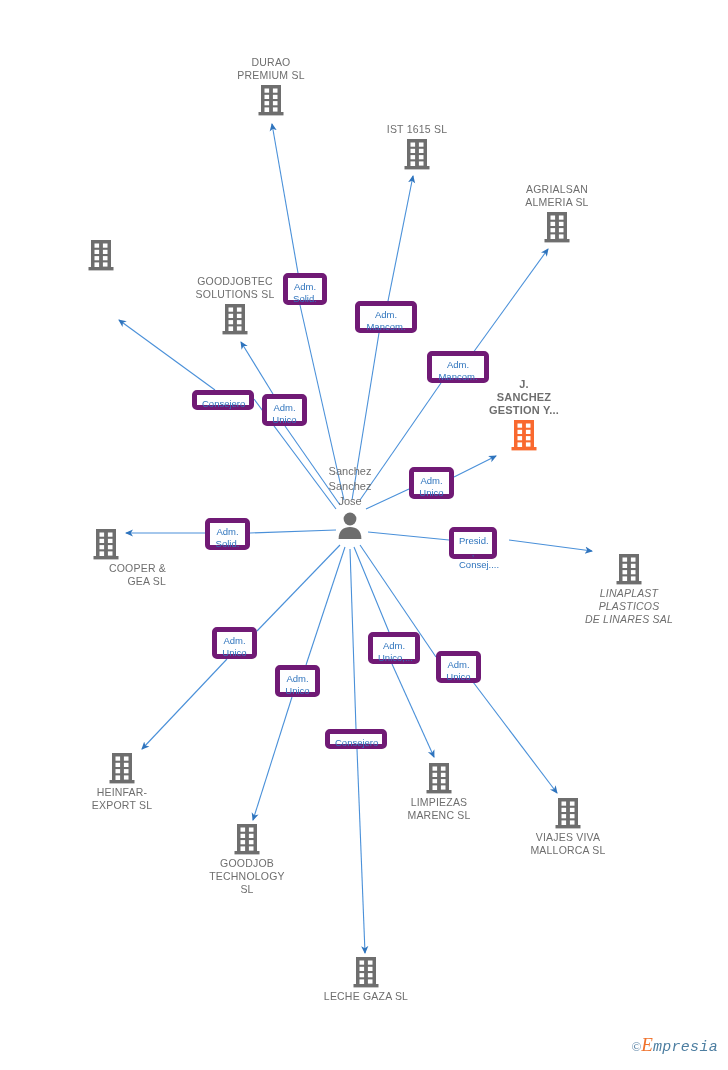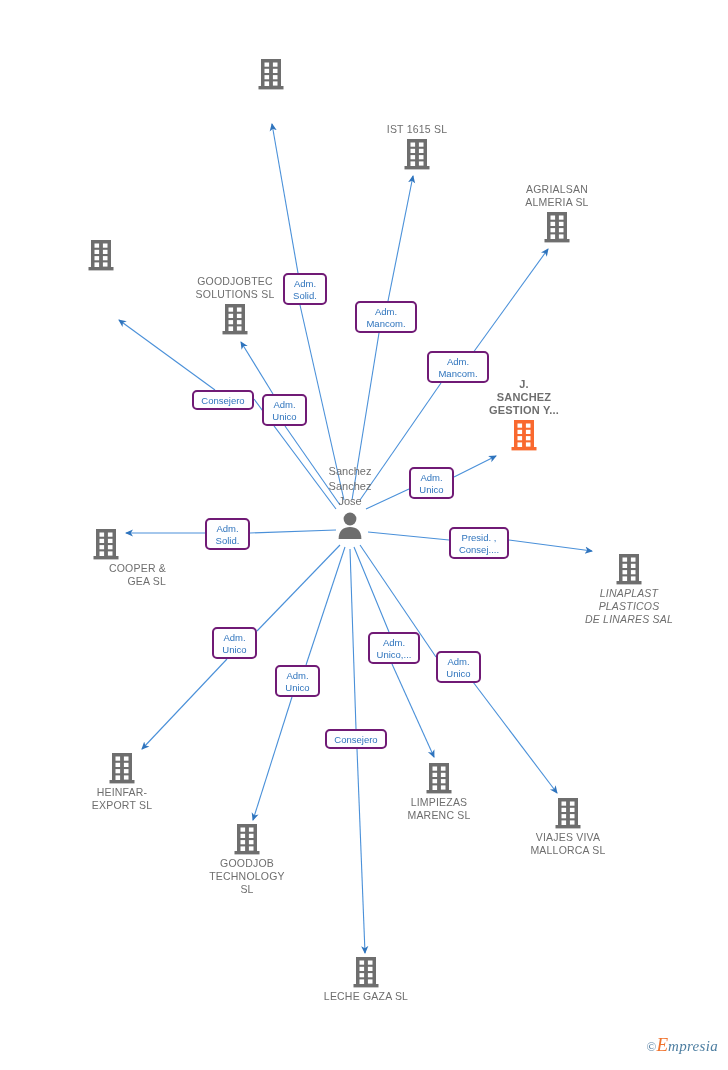--- a/index.html
+++ b/index.html
@@ -66,21 +66,21 @@
   .person-node .glyph {
     display: block;
     margin: 2px auto 0 auto;
     width: 30px;
     height: 28px;
   }
 
   .rel {
     position: absolute;
     box-sizing: border-box;
-    border: 2px solid #701a75;
+    border: 5px solid #701a75;
     border-radius: 5px;
     background: #fefeff;
     color: #2f74bd;
     font-size: 9.5px;
     line-height: 12px;
     text-align: center;
     padding: 3px 5px 4px 5px;
     white-space: pre-line;
     box-shadow: 0 0 0 0 rgba(0,0,0,0);
   }
@@ -90,21 +90,21 @@
     position: absolute;
     right: 10px;
     bottom: 14px;
     font-size: 15px;
     color: #4f7fa5;
     font-family: "Liberation Serif", serif;
     white-space: nowrap;
   }
   .watermark .c { font-size: 13px; color: #5a83a6; }
   .watermark .e { color: #f0722c; font-style: italic; font-size: 19px; }
-  .watermark .rest { color: #4d7ea1; font-style: italic; letter-spacing: .3px; }
+  .watermark .rest { color: #4d7ea1; font-style: italic; letter-spacing: .3px; font-family: Liberation Mono, monospace; }
 </style>
 </head>
 <body>
 
 <div id="canvas">
 
   <svg id="edges" viewBox="0 0 728 1070">
     <defs>
       <marker id="arrow" markerWidth="9" markerHeight="9" refX="7" refY="4.2" orient="auto" markerUnits="userSpaceOnUse">
         <path d="M0,0.6 L8,4.2 L0,7.8 L2.2,4.2 Z" fill="#2f74bd"></path>
@@ -148,20 +148,22 @@
       <path d="M360,545 L436,657"></path>
       <path d="M470,678 L557,793" marker-end="url(#arrow)"></path>
 
       <path d="M350,549 L356,729"></path>
       <path d="M357,749 L365,953" marker-end="url(#arrow)"></path>
     </g>
   </svg>
 
   <div id="nodes">
       <div class="node" style="left: 271px; top: 56px;">
+        <div class="caption">DURAO
+PREMIUM SL</div>
         <svg class="glyph" viewBox="0 0 30 34">
           <rect x="5" y="2" width="20" height="27" fill="#6e6e6e"></rect>
           <rect x="2.5" y="29" width="25" height="3.4" fill="#6e6e6e"></rect>
           <rect x="8.5" y="5.5" width="4.6" height="4.2" fill="#fff"></rect>
           <rect x="16.9" y="5.5" width="4.6" height="4.2" fill="#fff"></rect>
           <rect x="8.5" y="11.8" width="4.6" height="4.2" fill="#fff"></rect>
           <rect x="16.9" y="11.8" width="4.6" height="4.2" fill="#fff"></rect>
           <rect x="8.5" y="18.1" width="4.6" height="4.2" fill="#fff"></rect>
           <rect x="16.9" y="18.1" width="4.6" height="4.2" fill="#fff"></rect>
           <rect x="8.5" y="24.4" width="4.6" height="4.6" fill="#fff"></rect>
@@ -378,21 +380,21 @@
 Mancom.</div>
       <div class="rel" style="left: 427px; top: 351px; width: 62px; height: 32px;">Adm.
 Mancom.</div>
       <div class="rel one-line" style="left: 192px; top: 390px; width: 62px; height: 20px;">Consejero</div>
       <div class="rel" style="left: 262px; top: 394px; width: 45px; height: 32px;">Adm.
 Unico</div>
       <div class="rel" style="left: 409px; top: 467px; width: 45px; height: 32px;">Adm.
 Unico</div>
       <div class="rel" style="left: 205px; top: 518px; width: 45px; height: 32px;">Adm.
 Solid.</div>
-      <div class="rel" style="left: 449px; top: 527px; width: 60px; height: 32px;">Presid. ,
+      <div class="rel" style="left: 449px; top: 527px; width: 48px; height: 32px;">Presid. ,
 Consej....</div>
       <div class="rel" style="left: 212px; top: 627px; width: 45px; height: 32px;">Adm.
 Unico</div>
       <div class="rel" style="left: 275px; top: 665px; width: 45px; height: 32px;">Adm.
 Unico</div>
       <div class="rel" style="left: 368px; top: 632px; width: 52px; height: 32px;">Adm.
 Unico,...</div>
       <div class="rel" style="left: 436px; top: 651px; width: 45px; height: 32px;">Adm.
 Unico</div>
       <div class="rel one-line" style="left: 325px; top: 729px; width: 62px; height: 20px;">Consejero</div>

